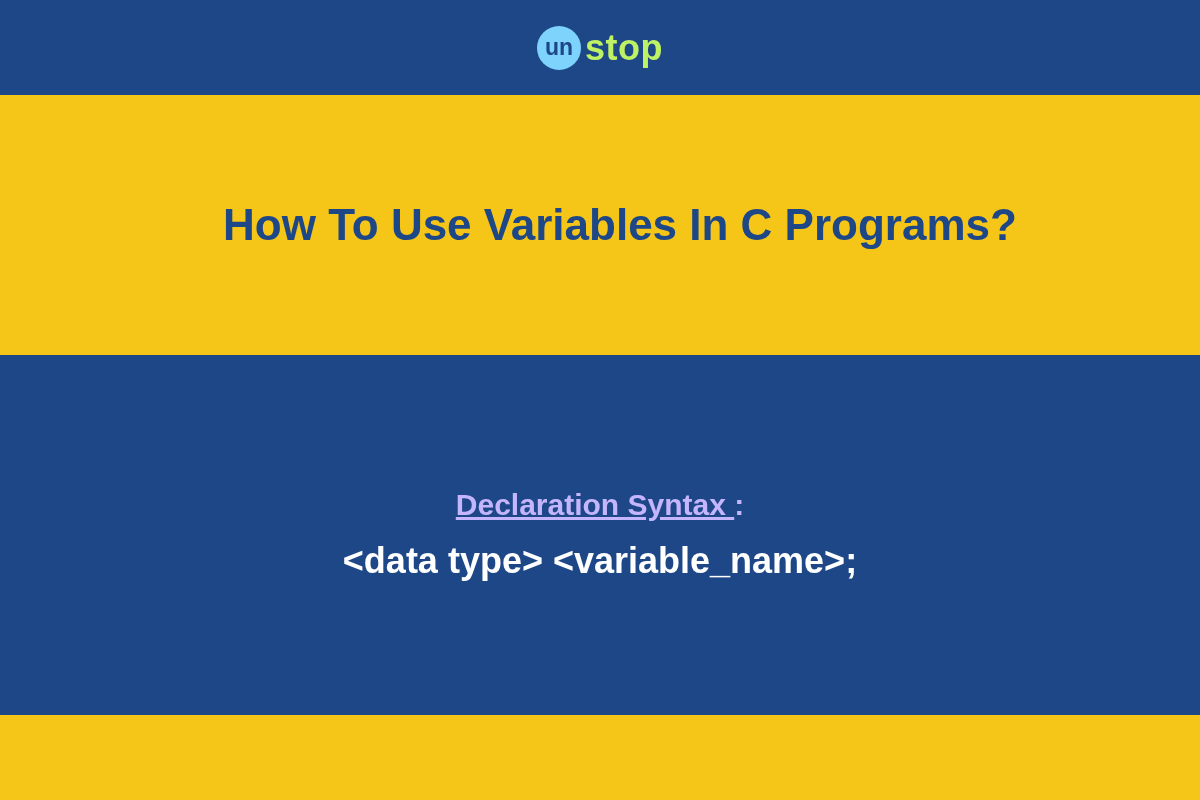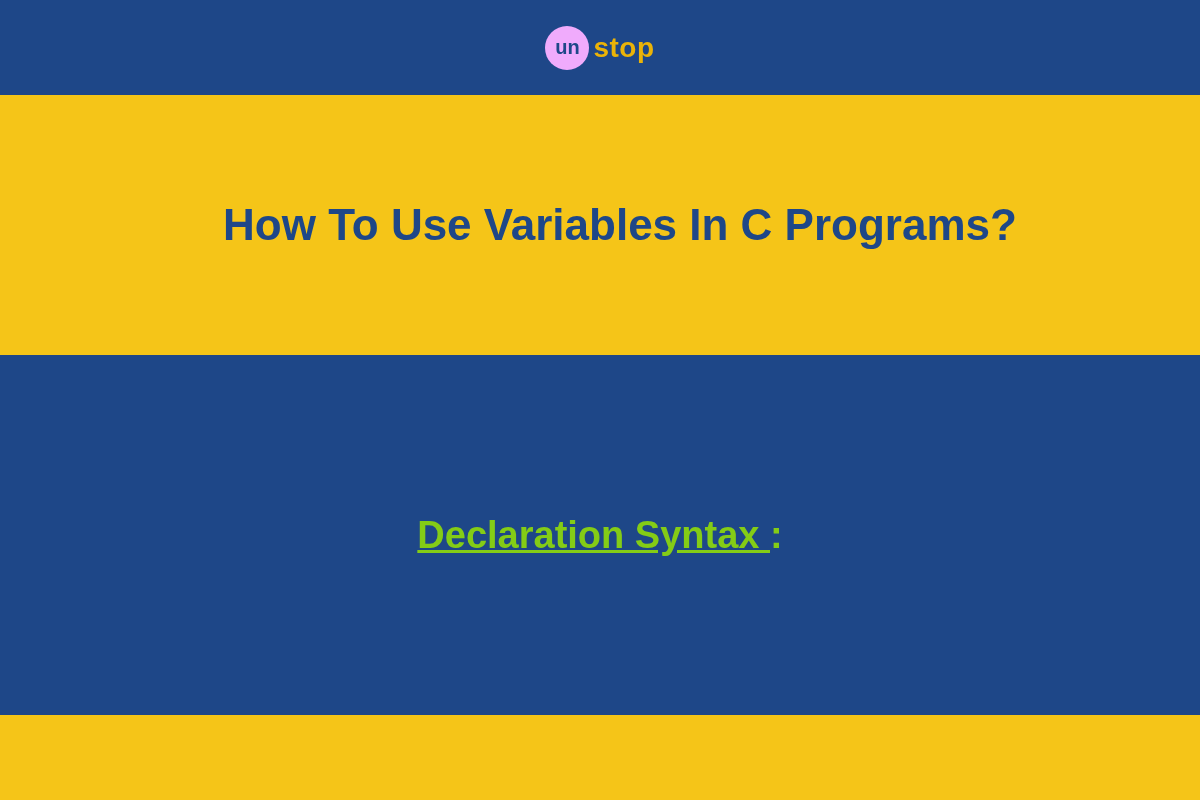--- a/index.html
+++ b/index.html
@@ -22,34 +22,34 @@
       align-items: center;
       justify-content: center;
     }
     .logo {
       display: flex;
       align-items: center;
     }
     .logo-circle {
       width: 44px;
       height: 44px;
-      background: #f0abfc;
+      background: #7dd3fc;
       border-radius: 50%;
       display: flex;
       align-items: center;
       justify-content: center;
       font-weight: 700;
-      font-size: 20px;
+      font-size: 23px;
       color: #1e4788;
       margin-right: 4px;
     }
     .logo-text {
-      color: #eab308;
+      color: #bef264;
       font-weight: 700;
-      font-size: 28px;
+      font-size: 36px;
       letter-spacing: 0.5px;
     }
     .title-section {
       width: 100%;
       height: 260px;
       background: #f5c518;
       display: flex;
       align-items: center;
       justify-content: center;
       padding: 0 60px;
@@ -67,23 +67,23 @@
       height: 360px;
       background: #1e4788;
       display: flex;
       flex-direction: column;
       align-items: center;
       justify-content: center;
       padding: 30px 60px;
       gap: 18px;
     }
     .syntax-label {
-      color: #84cc16;
+      color: #c4b5fd;
       font-weight: 700;
-      font-size: 38px;
+      font-size: 30px;
       text-align: center;
     }
     .syntax-label .underlined {
       text-decoration: underline;
     }
     .syntax-code {
       color: #ffffff;
       font-weight: 700;
       font-size: 36px;
       text-align: center;
@@ -107,15 +107,16 @@
 </div>
 
 <div class="title-section">
   <h1 class="title-text">How To Use Variables In C Programs?</h1>
 </div>
 
 <div class="content-section">
   <div class="syntax-label">
     <span class="underlined">Declaration Syntax </span><span>:</span>
   </div>
+  <div class="syntax-code">&lt;data type&gt; &lt;variable_name&gt;;</div>
 </div>
 
 <div class="footer"></div>
 
 </body></html>

